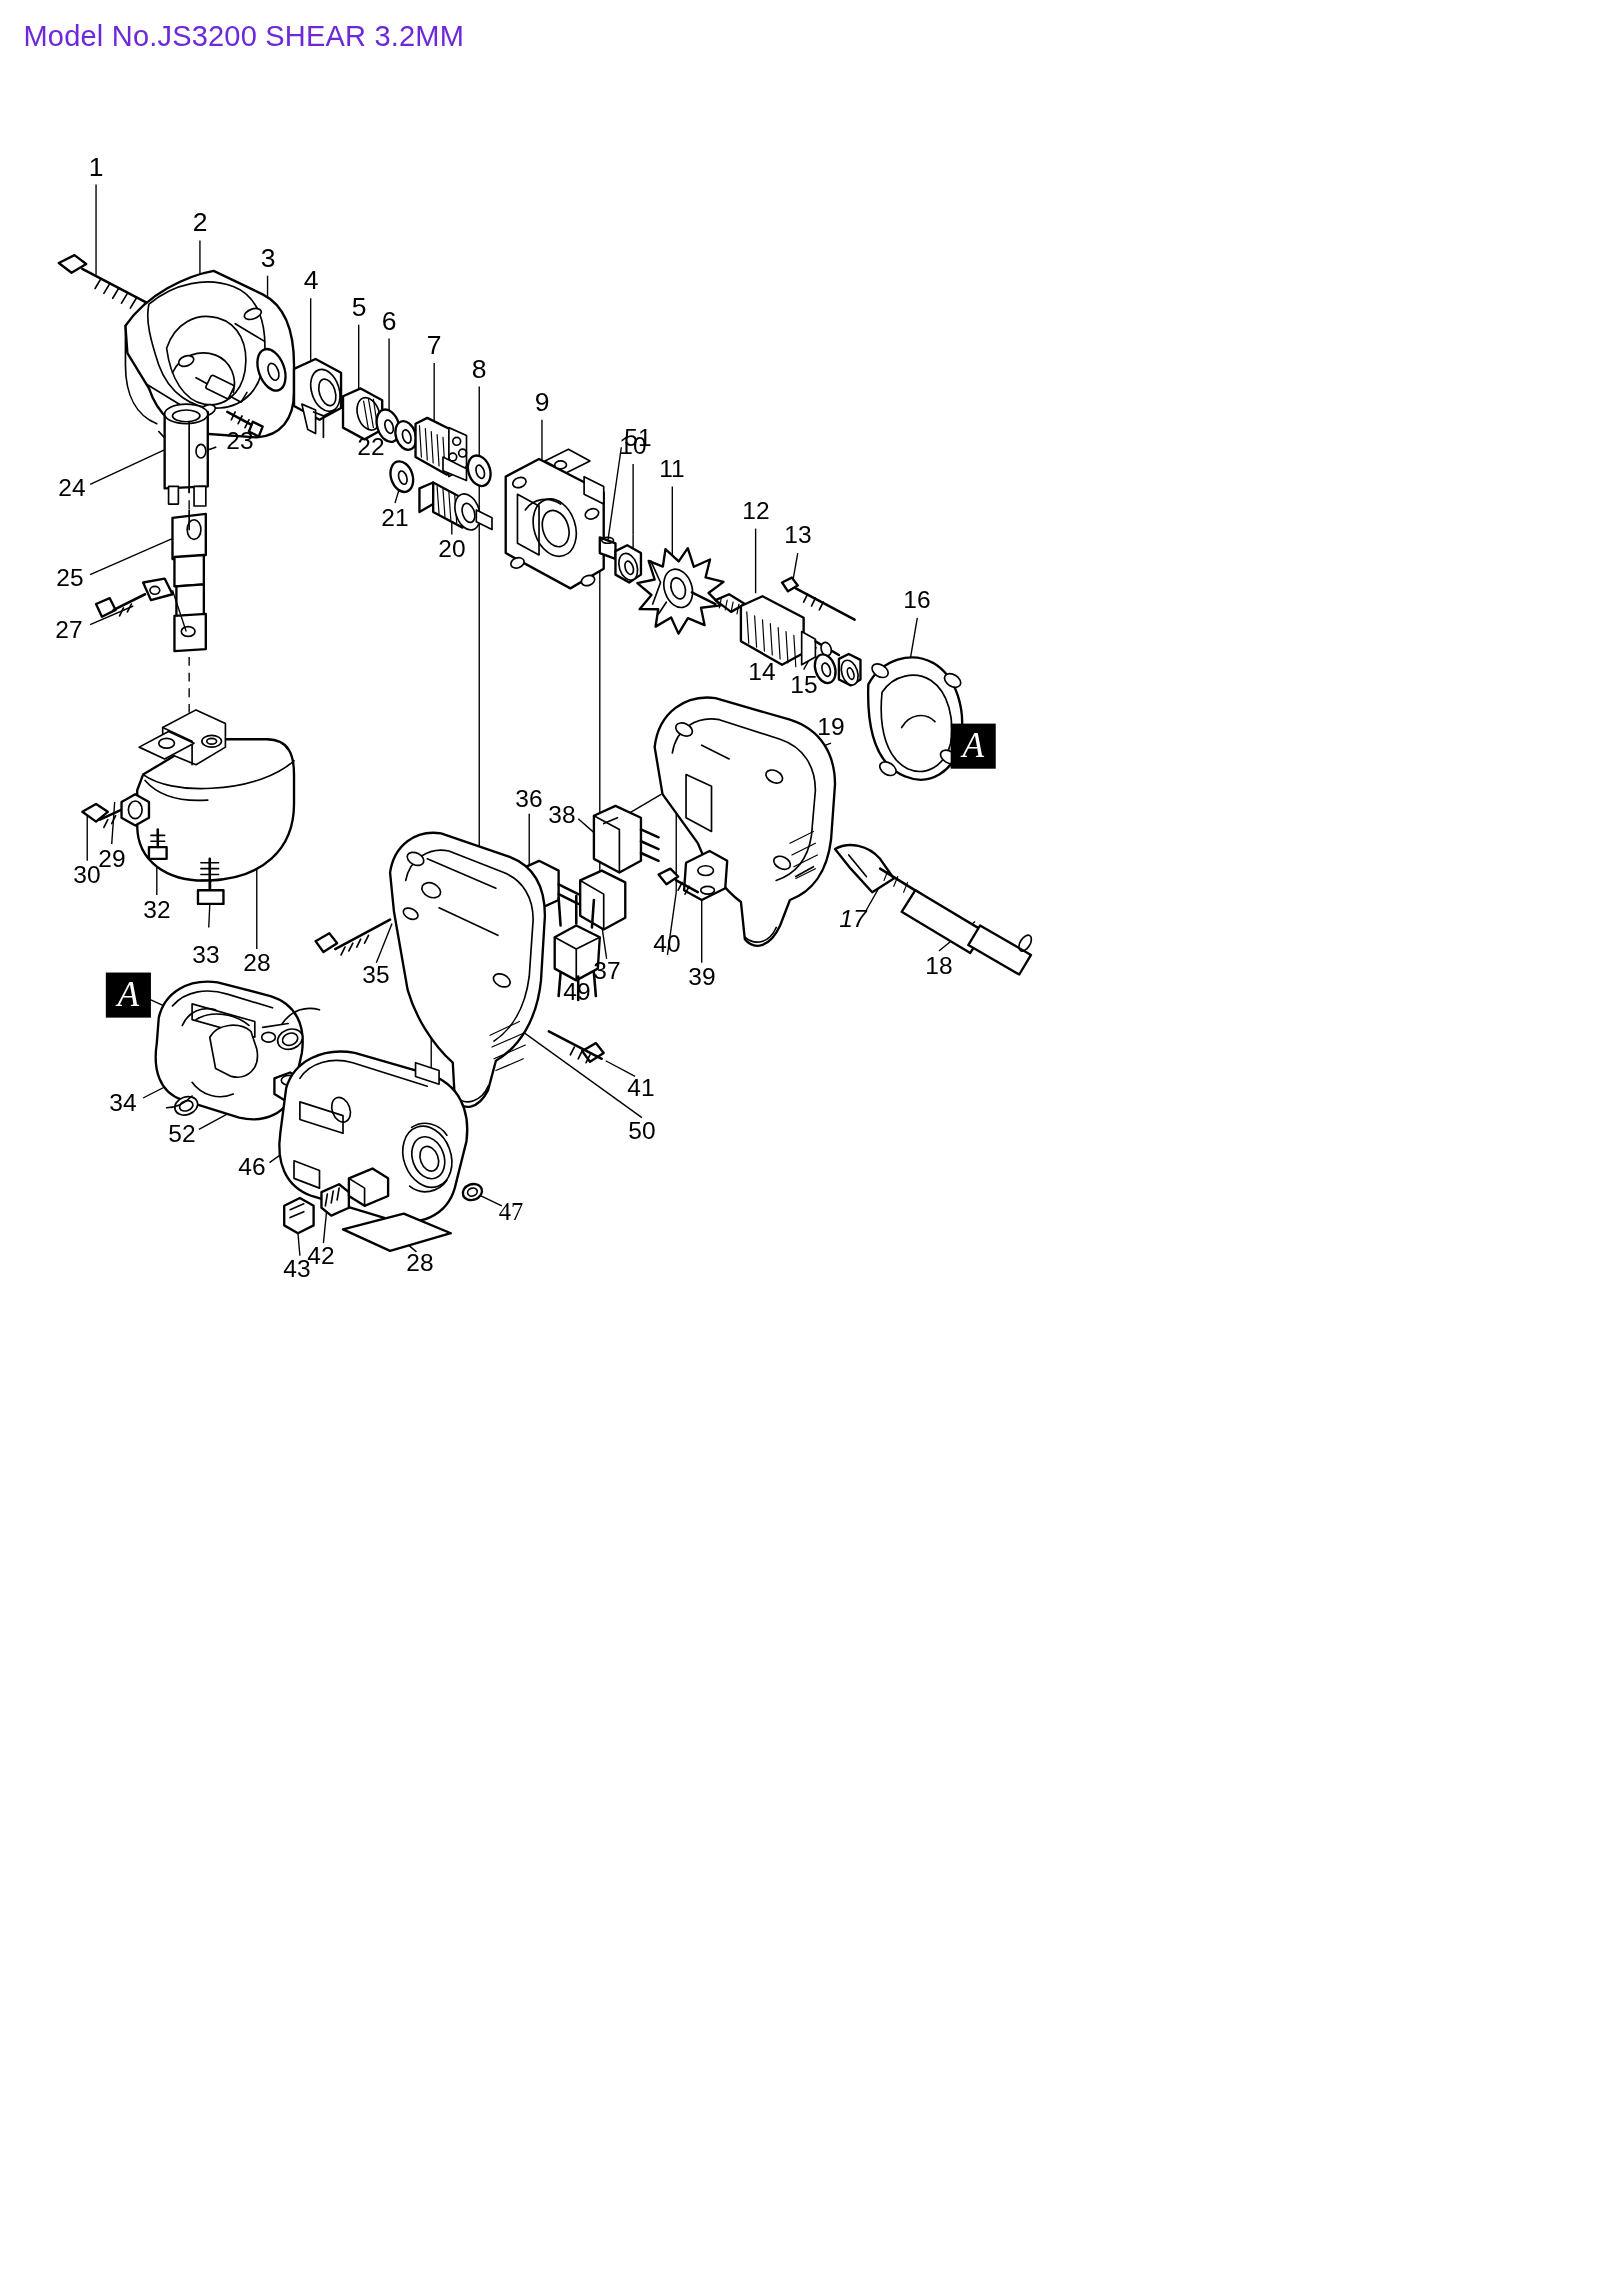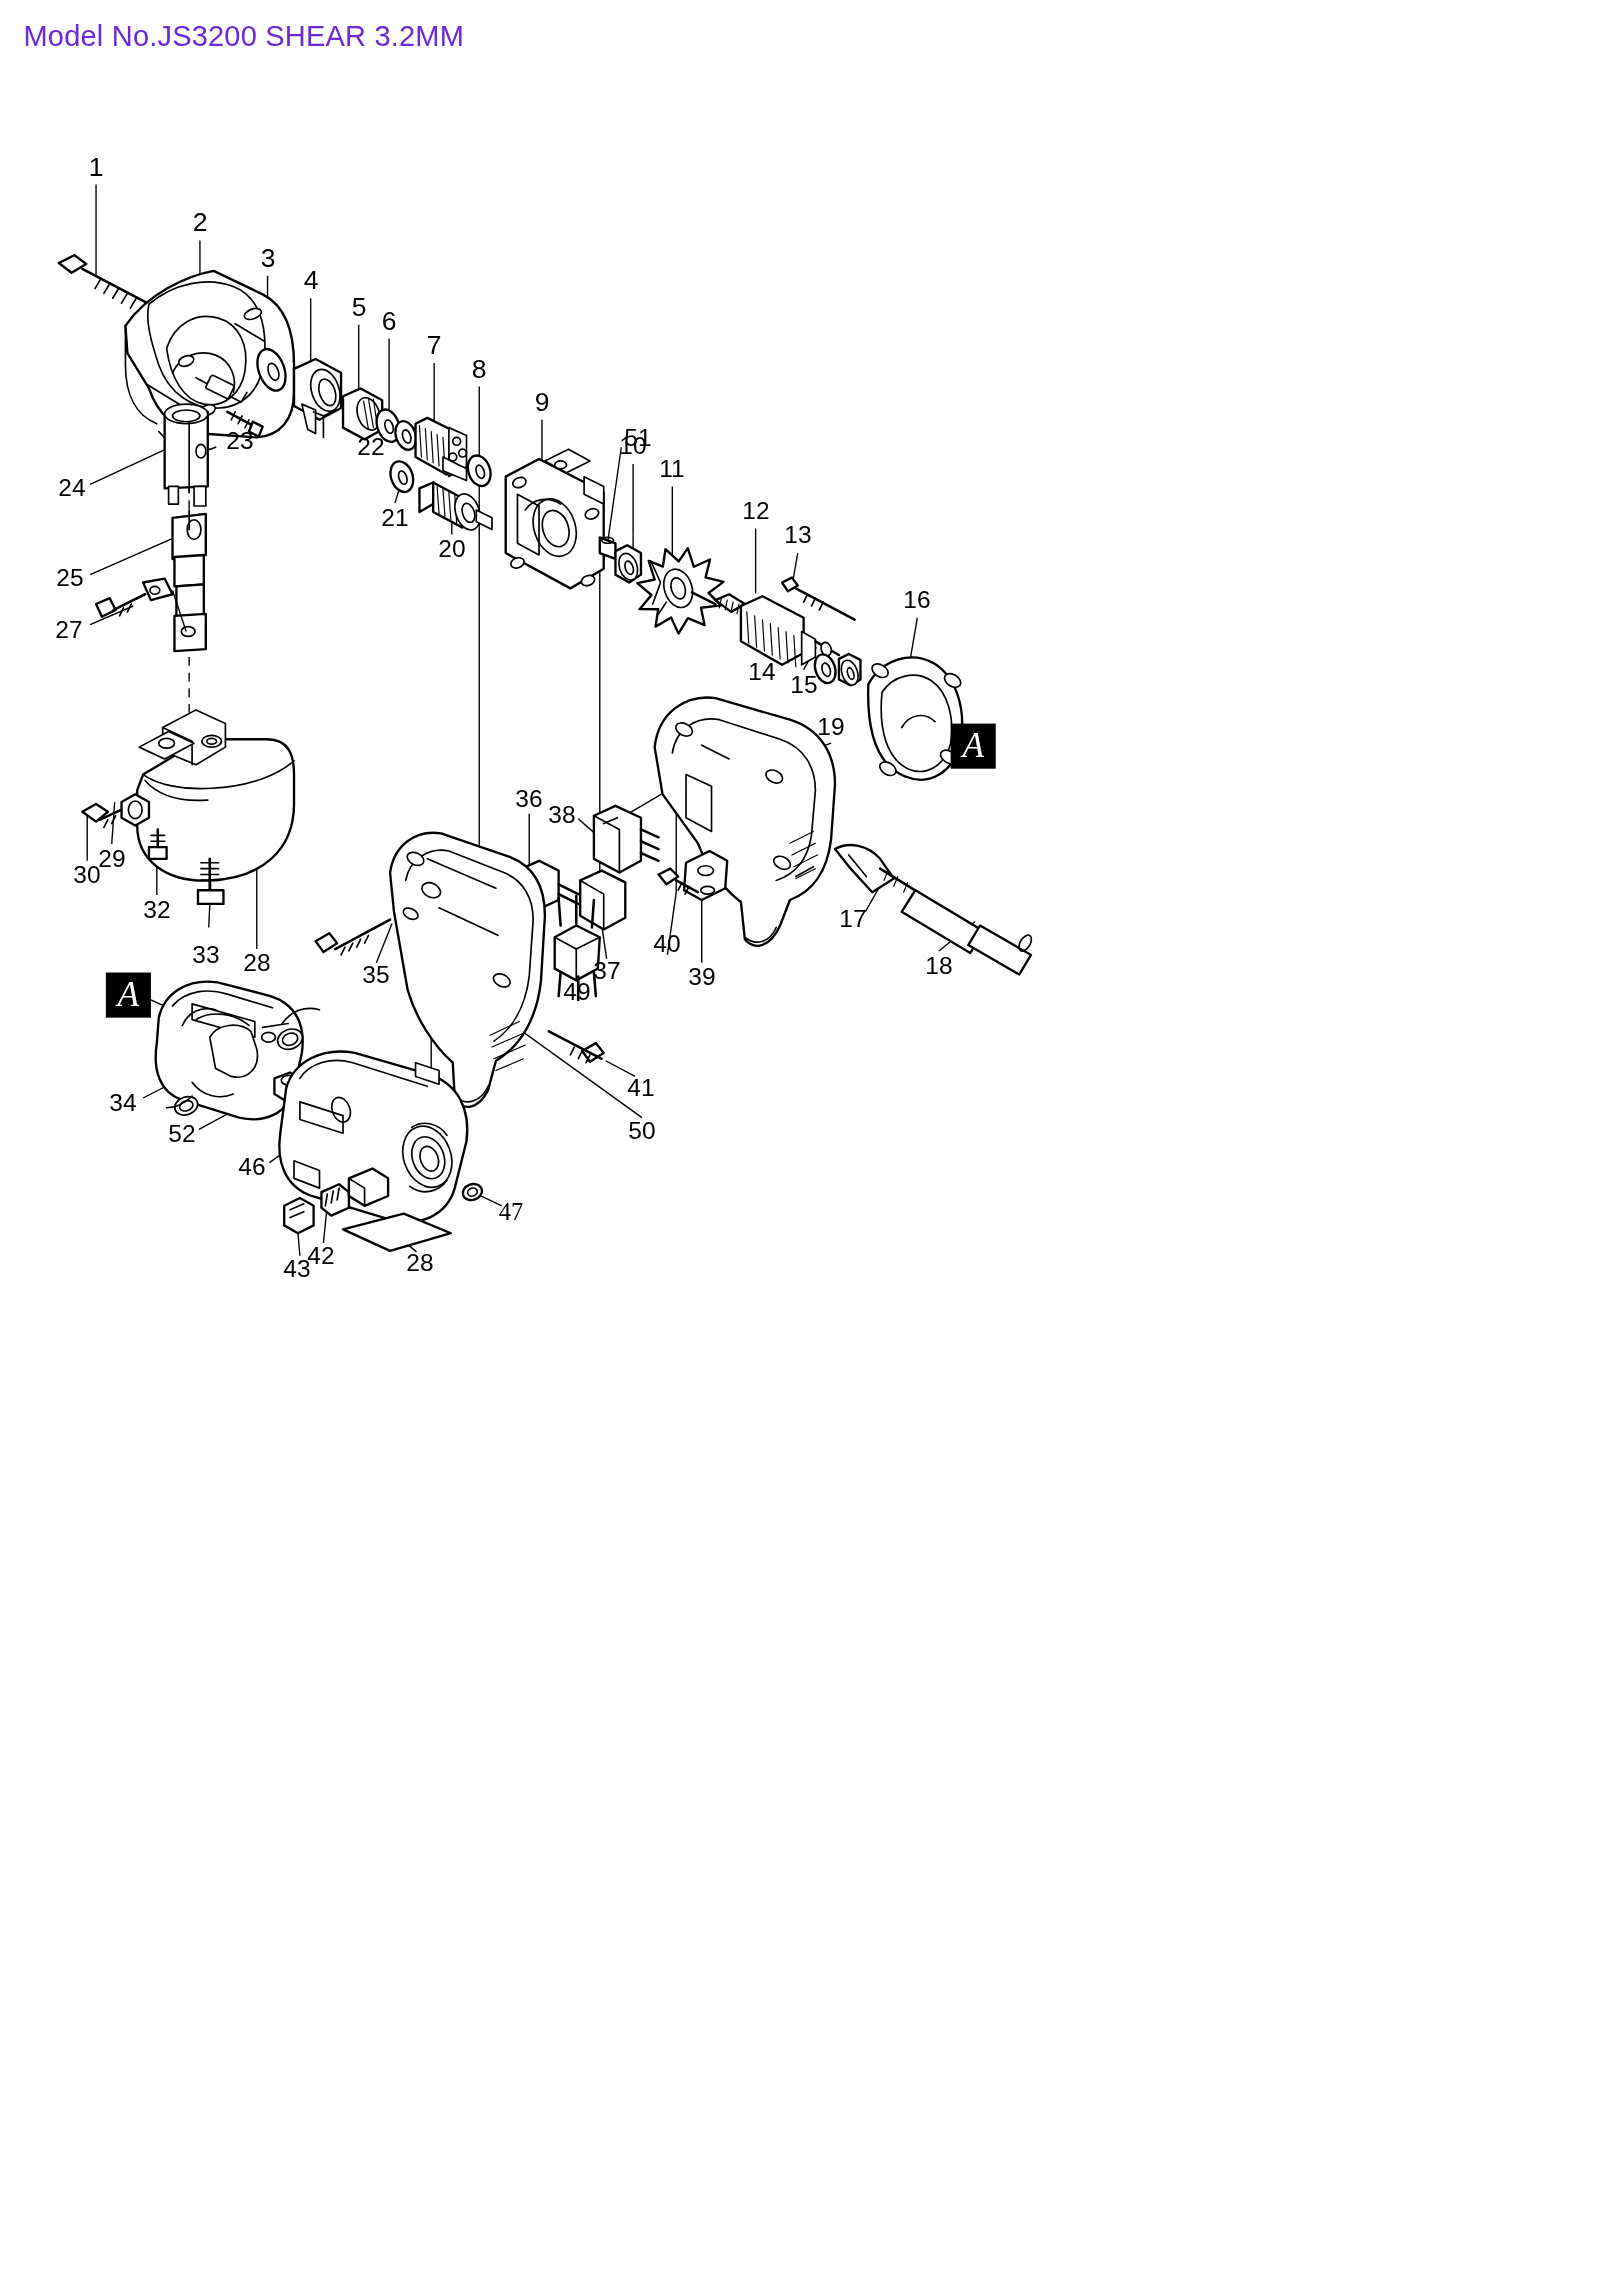--- a/index.html
+++ b/index.html
@@ -621,21 +621,21 @@
     <div class="lbl" style="left: 434px; top: 345px;">7</div>
     <div class="lbl" style="left: 479px; top: 369px;">8</div>
     <div class="lbl" style="left: 542px; top: 402px;">9</div>
     <div class="lbl sm" style="left: 633px; top: 446px;">10</div>
     <div class="lbl sm" style="left: 672px; top: 469px;">11</div>
     <div class="lbl sm" style="left: 756px; top: 511px;">12</div>
     <div class="lbl sm" style="left: 798px; top: 535px;">13</div>
     <div class="lbl sm" style="left: 762px; top: 672px;">14</div>
     <div class="lbl sm" style="left: 804px; top: 685px;">15</div>
     <div class="lbl sm" style="left: 917px; top: 600px;">16</div>
-    <div class="lbl sm" style="left: 853px; top: 919px;">17</div>
+    <div class="lbl sm" style="left: 853px; top: 919px; font-style: italic;">17</div>
     <div class="lbl sm" style="left: 939px; top: 966px;">18</div>
     <div class="lbl sm" style="left: 831px; top: 727px;">19</div>
     <div class="lbl sm" style="left: 452px; top: 549px;">20</div>
     <div class="lbl sm" style="left: 395px; top: 518px;">21</div>
     <div class="lbl sm" style="left: 371px; top: 447px;">22</div>
     <div class="lbl sm" style="left: 240px; top: 441px;">23</div>
     <div class="lbl sm" style="left: 72px; top: 488px;">24</div>
     <div class="lbl sm" style="left: 70px; top: 578px;">25</div>
     <div class="lbl sm" style="left: 69px; top: 630px;">27</div>
     <div class="lbl sm" style="left: 257px; top: 963px;">28</div>

